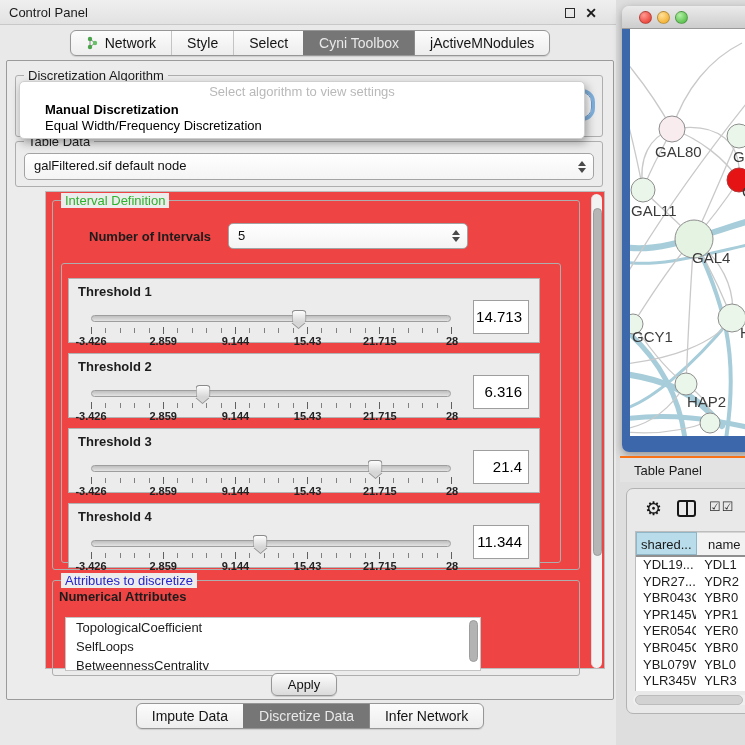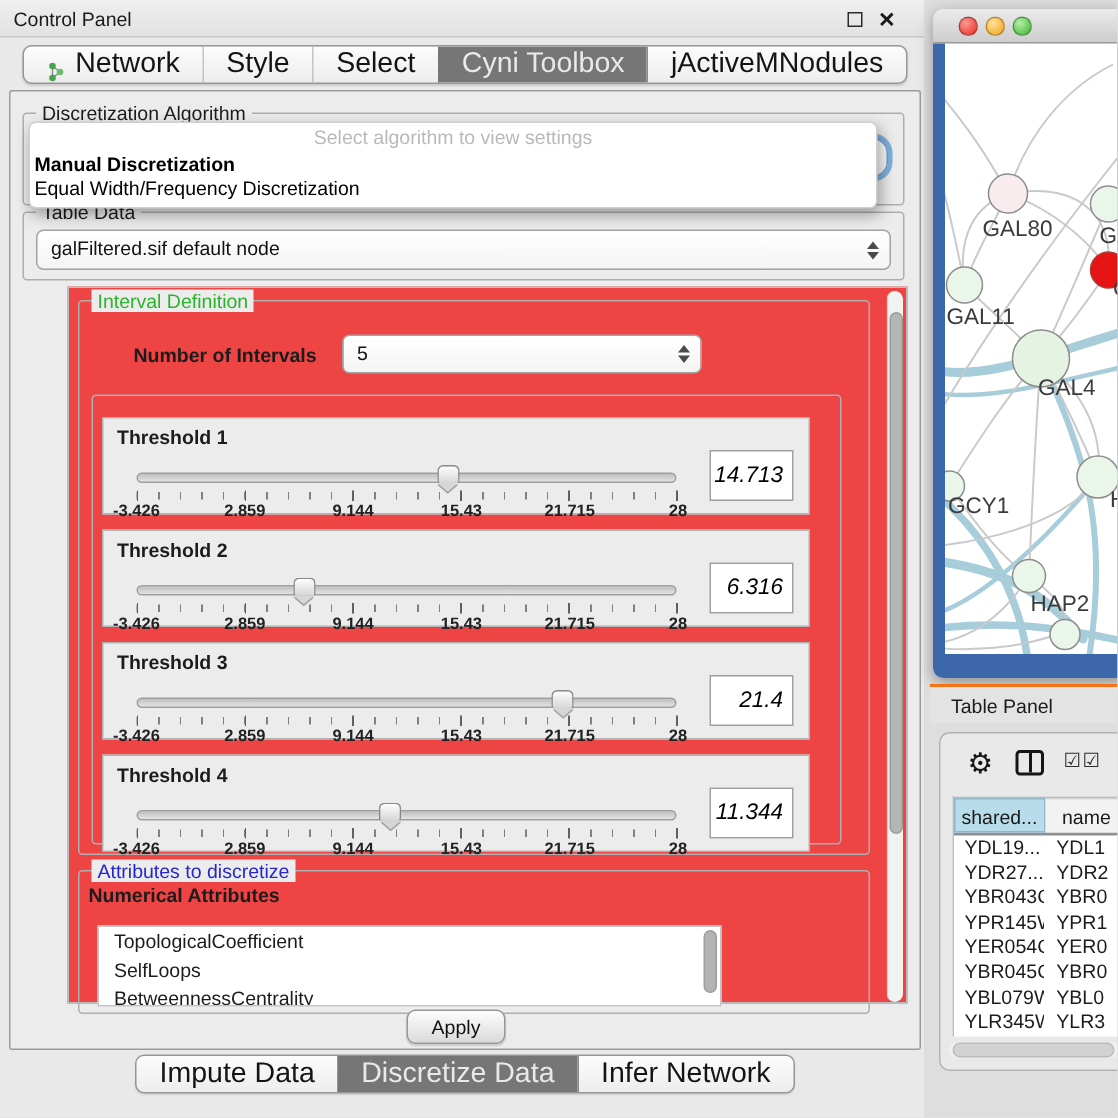--- a/index.html
+++ b/index.html
@@ -17,22 +17,22 @@
   .winbtns { position:absolute; right:22px; top:0; height:25px; display:flex; align-items:center; gap:10px; }
   .floatbtn { width:10px; height:10px; border:1.5px solid #2b2b2b; display:inline-block; background:transparent; }
   .closebtn { font-weight:bold; font-size:14px; color:#1b1b1b; line-height:10px; }
 
   
   .tabbar { position:absolute; left:6px; width:608px; display:flex; justify-content:center; }
   .tabbar.top { top:30px; }
   .tabbar.bottom { top:703px; }
   .seggroup { display:inline-flex; border:1px solid #969696; border-radius:6px; overflow:hidden;
               background:linear-gradient(#fcfcfc,#ededed); box-shadow:0 1px 1px rgba(0,0,0,.12); }
-  .seg { padding:0 15px; line-height:24px; height:24px; font-size:19px; color:#141414;
-         border-left:1px solid #c4c4c4; display:flex; align-items:flex-end; gap:6px; white-space:nowrap; }
+  .seg { padding:0 15px; line-height:24px; height:24px; font-size:14px; color:#141414;
+         border-left:1px solid #c4c4c4; display:flex; align-items:center; gap:6px; white-space:nowrap; }
   .seg:first-child { border-left:none; }
   .seg.sel { background:#767676; color:#e9e9e9; border-left-color:#767676; }
   .seg.sel + .seg { border-left-color:#8a8a8a; }
 
   
   .outer-panel { position:absolute; left:6px; top:60px; width:608px; height:640px;
                  border:1px solid #9b9b9b; background:#ececec; border-radius:2px; }
 
   
   .group { position:absolute; border:1px solid #aeaeae; border-radius:3px; }
@@ -53,21 +53,21 @@
   .stepper .up { width:0; height:0; border-left:4px solid transparent; border-right:4px solid transparent;
                  border-bottom:5px solid #4a4a4a; }
   .stepper .dn { width:0; height:0; border-left:4px solid transparent; border-right:4px solid transparent;
                  border-top:5px solid #4a4a4a; }
 
   
   .popup { position:absolute; left:12px; top:20px; width:566px; height:58px; z-index:30;
            background:#ffffff; border:1px solid #cfcfcf; border-radius:5px;
            box-shadow:2px 4px 10px rgba(0,0,0,.35); }
   .popup-head { text-align:center; color:#b9b9b9; font-size:13px; line-height:20px; }
-  .popup-item { font-size:13px; line-height:16px; padding-left:3px; color:#000; }
+  .popup-item { font-size:13px; line-height:16px; padding-left:3px; color:#000;margin-left:22px; }
   .popup-item.bold { font-weight:bold; }
 
   
   .viewport { position:absolute; left:38px; top:130px; width:560px; height:478px;
               border:1px solid #bdbdbd; background:#ef4444; }
   .vscroll { position:absolute; right:2px; top:2px; width:11px; height:474px; background:#f2f2f2;
              border-left:1px solid #d8d8d8; border-radius:6px; }
   .vscroll .thumb { position:absolute; left:1px; top:14px; width:9px; height:348px;
                     background:#b5b5b5; border:1px solid #9b9b9b; border-radius:5px; }
 
@@ -89,21 +89,21 @@
             border-top:6px solid #d6d6d6; filter:drop-shadow(0 1px 0 #8a8a8a); }
   .ticks { position:absolute; left:0; width:361px; }
   .ticks.minor { top:13px; height:5px;
      background:repeating-linear-gradient(to right,#808080 0 1px,transparent 1px 14.4px); }
   .ticks.major { top:12px; height:7px;
      background:repeating-linear-gradient(to right,#606060 0 1px,transparent 1px 72px); }
   .tlabels { position:absolute; left:0; top:20px; width:361px; height:12px; }
   .tlabels span { position:absolute; transform:translateX(-50%); font-size:11px; font-weight:bold;
                   color:#222; white-space:nowrap; }
   .vbox { position:absolute; left:404px; top:21px; width:56px; height:34px; background:#fff;
-          border:1px solid #9e9e9e; font-size:15px; text-align:right; padding:7px 6px 0 0; color:#000;font-style:italic; }
+          border:1px solid #9e9e9e; font-size:15px; text-align:right; padding:7px 6px 0 0; color:#000; }
 
   
   .listbox { position:absolute; left:12px; top:36px; width:416px; height:54px; background:#fff;
              border:1px solid #c3c3c3; overflow:hidden; }
   .listbox .li { font-size:13px; line-height:19px; padding-left:10px; white-space:nowrap; }
   .lscroll { position:absolute; right:2px; top:2px; width:9px; height:42px;
              background:#b3b3b3; border:1px solid #9d9d9d; border-radius:5px; }
 
   .apply-btn { position:absolute; left:264px; top:612px; width:66px; height:23px;
                border:1px solid #979797; border-radius:6px; font-size:13px; color:#111;

